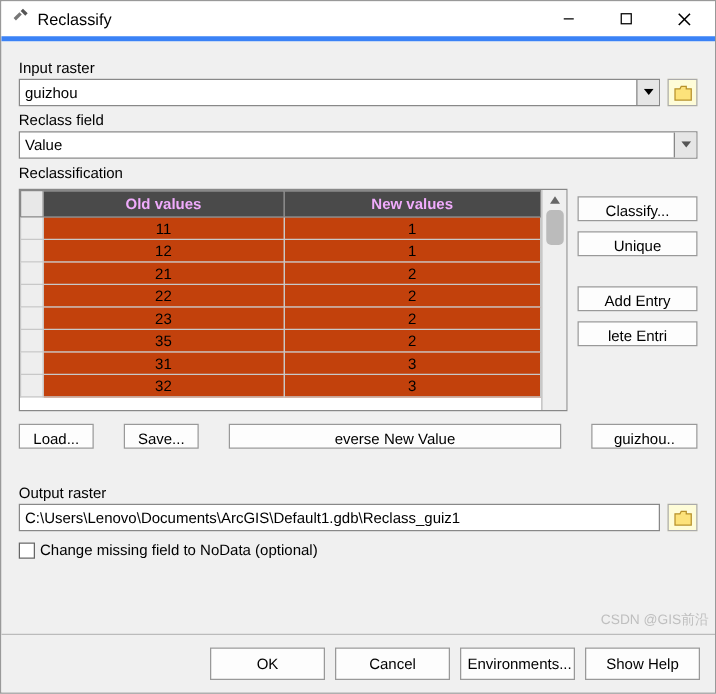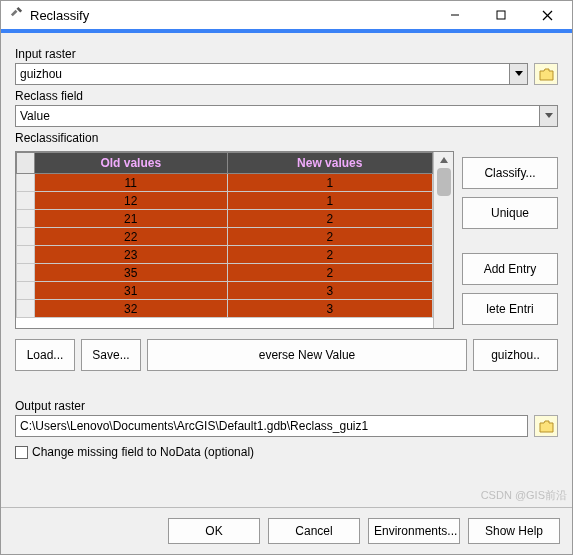--- a/index.html
+++ b/index.html
@@ -112,26 +112,26 @@
 }
 .btn {
   background: #fdfdfd;
   border: 1px solid #999;
   padding: 3px 5px;
   font-family: inherit;
   font-size: 12px;
   text-align: center;
   white-space: nowrap;
   overflow: hidden;
-  height: 32px;
+  height: 20px;
   line-height: 16px;
 }
 .btnrow {
   display: flex;
-  gap: 6px;
+  gap: 24px;
   margin-top: 10px;
 }
 .btnrow .btn { flex: 0 0 auto; }
 .btn.load { width:60px; }
 .btn.save { width:60px; }
 .btn.rev { flex:1; }
 .btn.prec { width:85px; }
 .checkbox-row { display:flex; align-items:center; gap:4px; margin-top:8px; }
 .checkbox-box { width:13px; height:13px; border:1px solid #666; background:#fff; }
 .footer {

